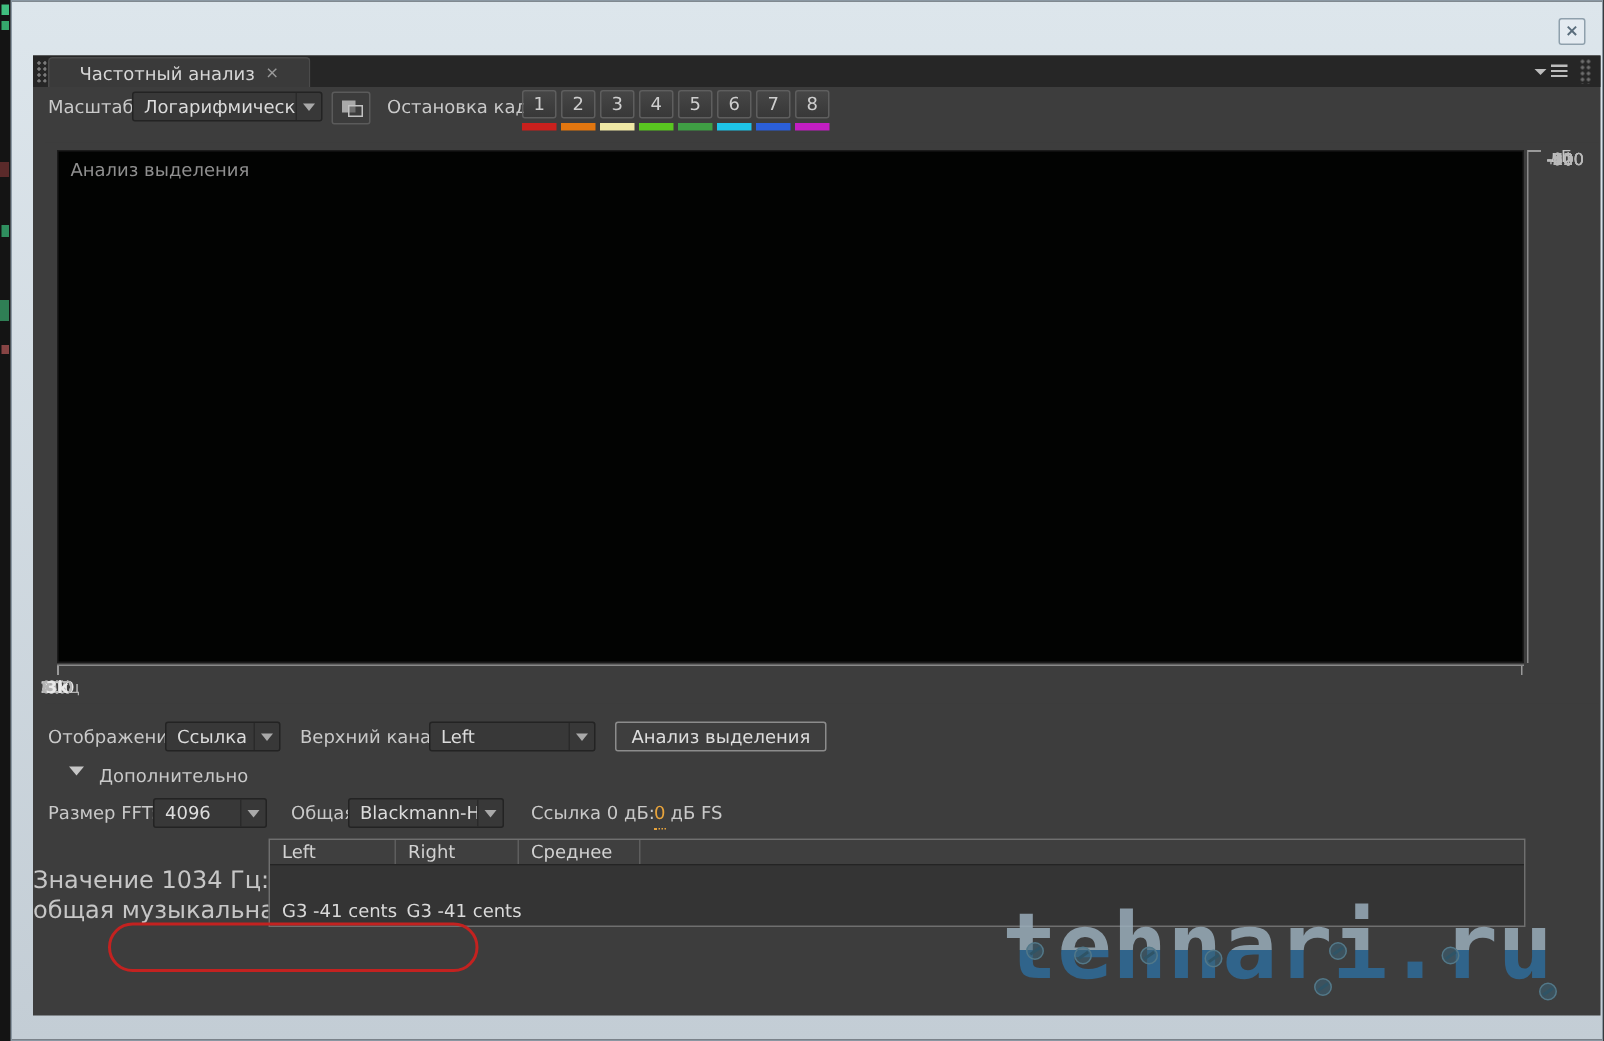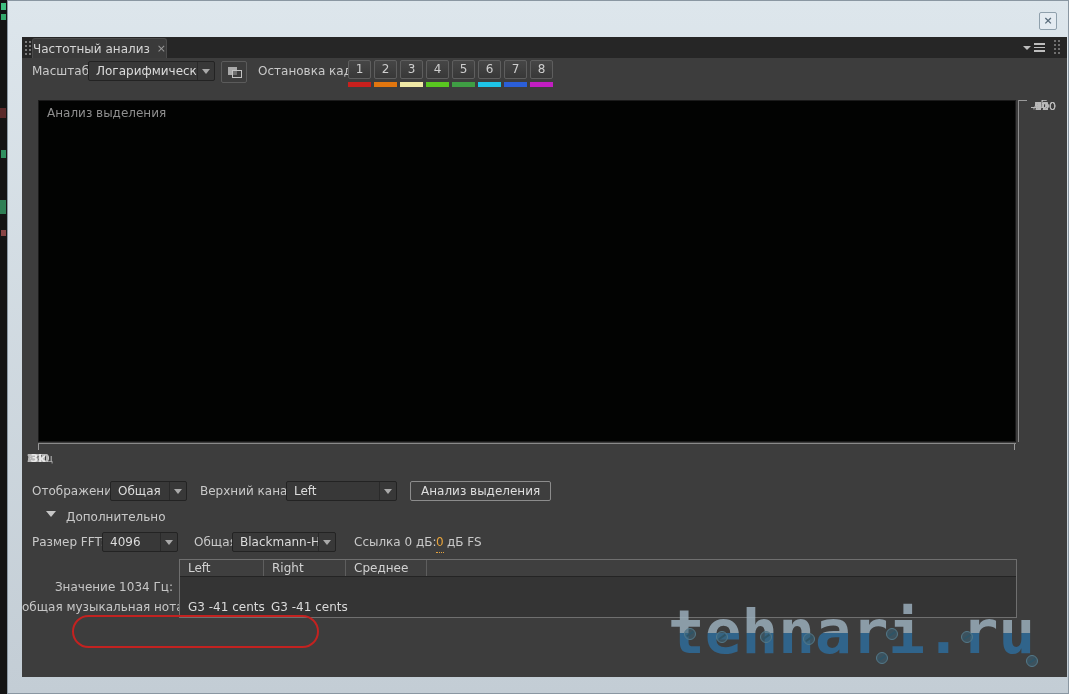--- a/index.html
+++ b/index.html
@@ -19,21 +19,21 @@
     border:1px solid #8fa0ac; border-radius:2px; color:#5a6d7c; font-size:11px;
     line-height:16px; text-align:center; font-weight:bold; }
 
   
   #panel { left:14px; top:36px; width:1045px; height:640px; background:#3d3d3d; }
   #tabbar { left:0; top:0; width:1045px; height:21px; background:#262626; }
   #tab-grip { left:2px; top:3px; width:7px; height:15px;
     background-image:radial-gradient(#7a7a7a 1px, transparent 1.2px); background-size:4px 4px; }
   #tab { left:10px; top:1px; height:20px; background:#3a3a3a; border:1px solid #4b4b4b;
     border-bottom:none; border-radius:3px 3px 0 0; display:flex; align-items:center;
-    padding:0 0; gap:7px; }
+    padding:0 20px; gap:7px; }
   #tab .t { color:#d6d6d6; font-size:12px; }
   #tab .x { color:#9a9a9a; font-size:11px; }
   #panel-menu { right:22px; top:4px; width:22px; height:13px; display:flex; align-items:center; gap:3px; }
   #panel-menu .tri { width:0; height:0; border-left:4px solid transparent; border-right:4px solid transparent; border-top:4px solid #bdbdbd; }
   #panel-menu .bars { width:12px; height:9px;
     background:repeating-linear-gradient(#bdbdbd 0 1.5px, transparent 1.5px 3.5px); }
   #panel-grip { right:6px; top:2px; width:8px; height:17px;
     background-image:radial-gradient(#6f6f6f 1px, transparent 1.2px); background-size:4px 4px; }
 
   
@@ -74,21 +74,21 @@
   .btn { position:absolute; height:20px; background:#3e3e3e; border:1px solid #8c8c8c;
     border-radius:2px; color:#dedede; font-size:12px; line-height:18px; padding:0 10px; }
   #adv-tri { left:24px; top:474px; width:0; height:0; border-left:5px solid transparent;
     border-right:5px solid transparent; border-top:6px solid #c6c6c6; }
   .hot { color:#e8a43c; border-bottom:1px dotted #e8a43c; }
 
   
   #results { left:0px; top:522px; display:flex; }
   #rowlabels { width:157px; }
   #rowlabels .rl { height:20px; line-height:20px; text-align:right; padding-right:6px;
-    color:#c6c6c6; font-size:12px; white-space:nowrap; }
+    color:#c6c6c6; font-size:16px; white-space:nowrap; }
   #rowlabels .spacer { height:18px; }
   #rtable { width:838px; background:#343434; border:1px solid #6f6f6f; }
   #rtable .hdr { display:grid; grid-template-columns:83px 82px 81px 1fr; height:17px;
     background:#3f3f3f; border-bottom:1px solid #242424; }
   #rtable .hdr .hc { color:#d2d2d2; font-size:12px; line-height:16px; padding-left:8px;
     border-left:1px solid #5e5e5e; }
   #rtable .hdr .hc:first-child { border-left:none; }
   #rtable .brow { display:grid; grid-template-columns:83px 82px 1fr; height:20px; }
   #rtable .brow .bc { color:#dadada; font-size:12px; line-height:20px; padding-left:8px; white-space:nowrap; }
 
@@ -336,21 +336,21 @@
             <span class="xlab">9k</span>
             <div class="xtick"></div>
             <span class="xlab bold">3k</span>
             <div class="xtick"></div>
             <div class="xtick" style="left: 976px;"></div>
           </div>
       </div>
 
       <span class="lbl" style="left:10px; top:444px;">Отображение:</span>
       <div class="dd" style="left:88px; top:444px; width:77px;">
-        <span class="val">Общая</span>
+        <span class="val">Ссылка</span>
         <span class="arr">
             <i></i>
           </span>
       </div>
       <span class="lbl" style="left:178px; top:444px;">Верхний канал:</span>
       <div class="dd" style="left:264px; top:444px; width:111px;">
         <span class="val">Left</span>
         <span class="arr">
             <i></i>
           </span>

